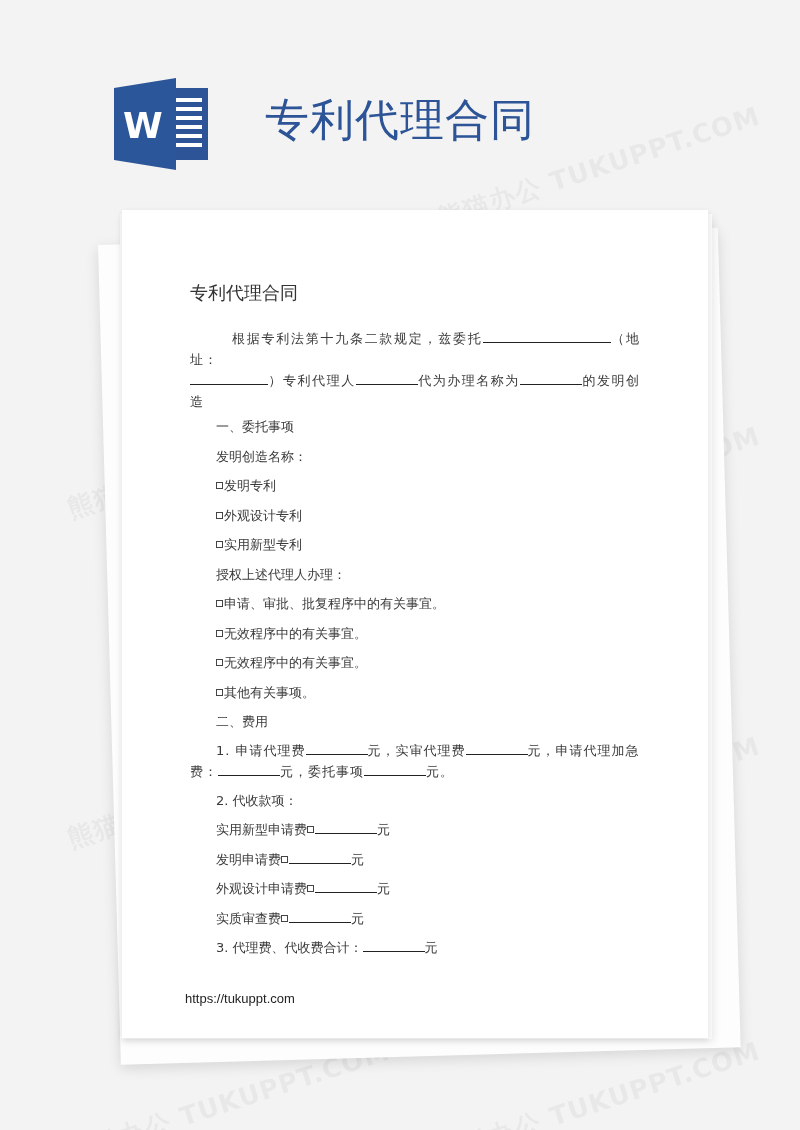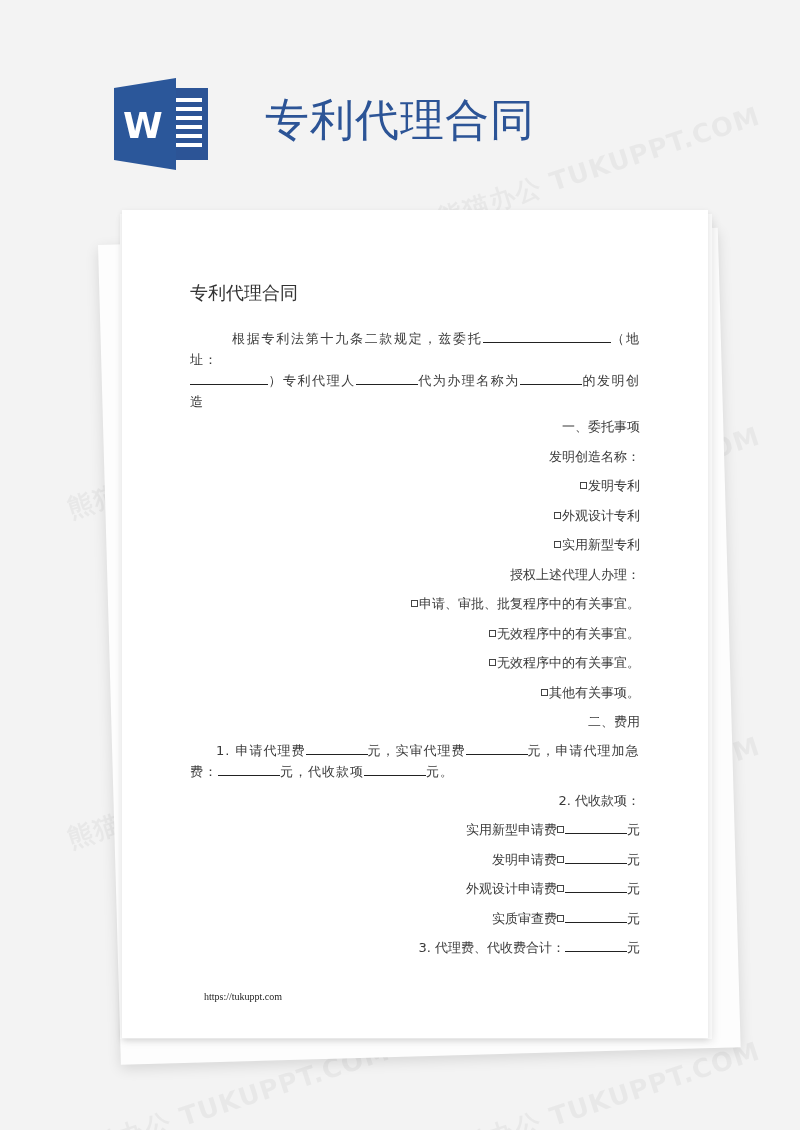--- a/index.html
+++ b/index.html
@@ -54,36 +54,36 @@
     font-size: 13px; color: #3a3a3a;
   }
   .doc-title {
     font-family: "DejaVu Sans", "Liberation Sans", sans-serif;
     font-size: 18px; color: #333; margin-bottom: 22px; line-height: 26px;
   }
   .para {
     line-height: 21px; text-align: justify; letter-spacing: 1px;
   }
   .indent { text-indent: 42px; }
-  .line { line-height: 29.5px; padding-left: 26px; white-space: nowrap; text-align: right; }
+  .line { line-height: 29.5px; padding-left: 26px; white-space: nowrap; }
   .blank {
     display: inline-block; border-bottom: 1.5px solid #222;
     height: 14px; vertical-align: baseline;
   }
   .w60 { width: 62px; } .w62 { width: 62px; }
   .w130 { width: 128px; } .w78 { width: 78px; }
   .chk {
     display: inline-block; width: 7px; height: 7px;
     border: 1px solid #444; margin-right: 1px; vertical-align: 1px;
   }
   .num { font-family: "DejaVu Sans", "Liberation Sans", sans-serif; }
   .footer-url {
-    position: absolute; left: 204px; top: 991px;
-    font-family: Liberation Serif, serif;
-    font-size: 10px; color: #222;
+    position: absolute; left: 185px; top: 991px;
+    font-family: Liberation Sans, sans-serif;
+    font-size: 13px; color: #222;
   }
 </style>
 </head>
 <body>
 
 <div class="header">
   <svg class="word-logo" viewBox="0 0 104 92">
     <rect x="52" y="10" width="46" height="72" fill="#2c5496"></rect>
     <g fill="#ffffff">
       <rect x="62" y="20" width="30" height="4"></rect>
@@ -131,21 +131,21 @@
   <div class="line"><span class="chk"></span><span>无效程序中的有关事宜。</span></div>
   <div class="line"><span class="chk"></span><span>无效程序中的有关事宜。</span></div>
   <div class="line"><span class="chk"></span><span>其他有关事项。</span></div>
   <div class="line">二、费用</div>
 
   <div class="para indent" style="text-indent:26px;margin-top:3px;">
     <span class="num">1.</span>
     <span>申请代理费</span><span class="blank w62"></span><span>元，实审代理费</span><span class="blank w62"></span><span>元，申请代理加急</span>
   </div>
   <div class="para">
-    <span>费：</span><span class="blank w62"></span><span>元，代收款项</span><span class="blank w62"></span><span>元。</span>
+    <span>费：</span><span class="blank w62"></span><span>元，委托事项</span><span class="blank w62"></span><span>元。</span>
   </div>
 
   <div class="line" style="margin-top:4px;">
     <span class="num">2.</span>
     <span>代收款项：</span>
   </div>
   <div class="line"><span>实用新型申请费</span><span class="chk"></span><span class="blank w60"></span><span>元</span></div>
   <div class="line"><span>发明申请费</span><span class="chk"></span><span class="blank w60"></span><span>元</span></div>
   <div class="line"><span>外观设计申请费</span><span class="chk"></span><span class="blank w60"></span><span>元</span></div>
   <div class="line"><span>实质审查费</span><span class="chk"></span><span class="blank w60"></span><span>元</span></div>

